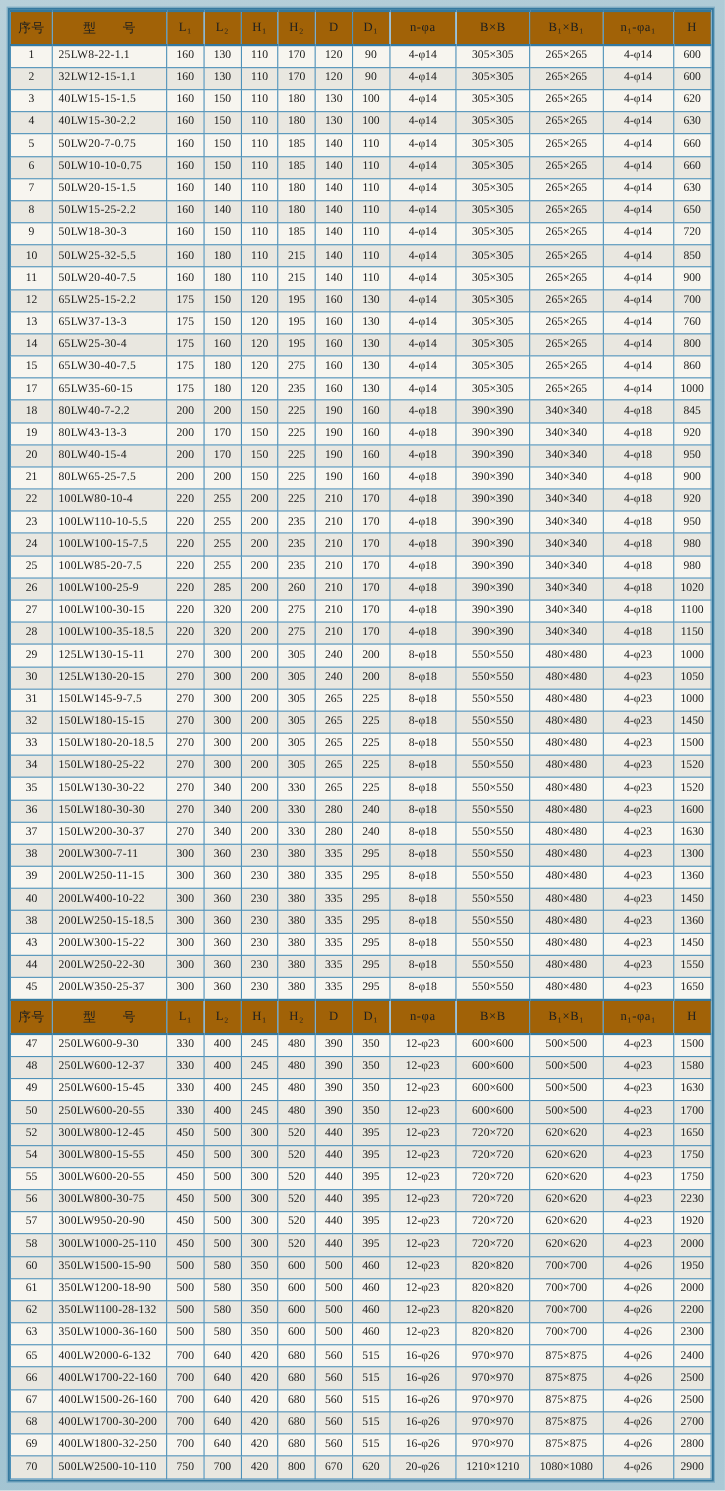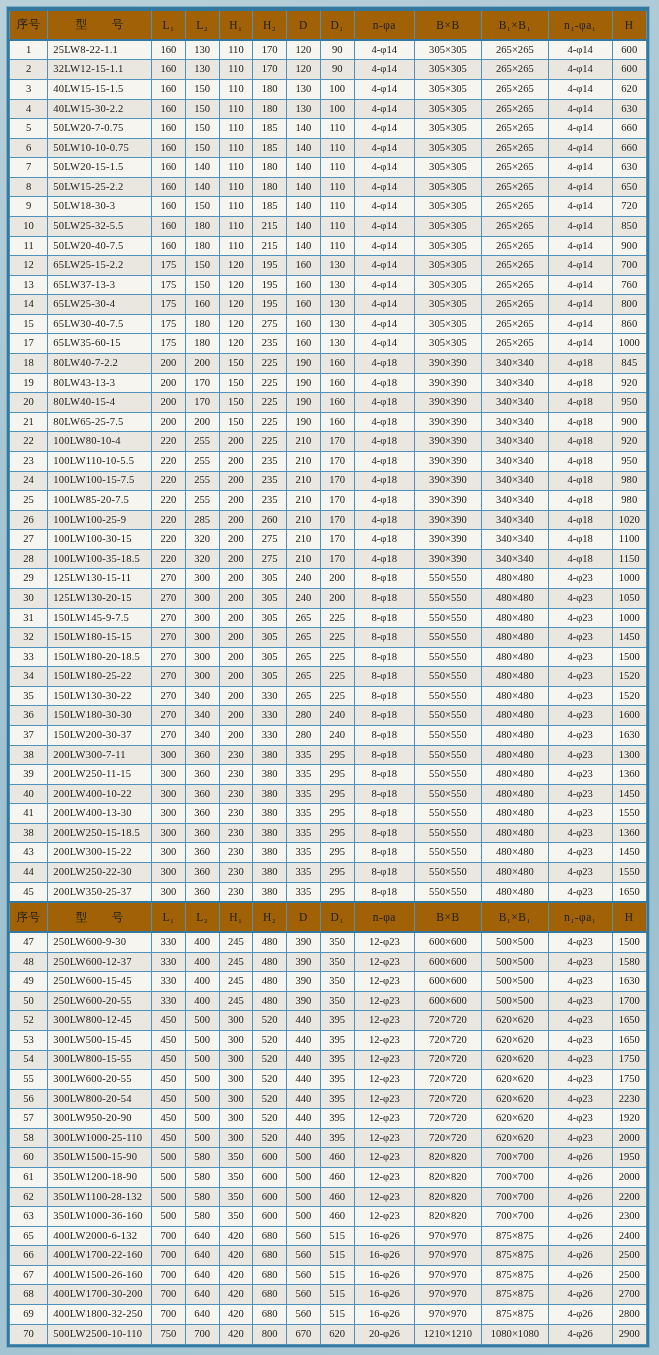--- a/index.html
+++ b/index.html
@@ -674,35 +674,20 @@
           <td>230</td>
           <td>380</td>
           <td>335</td>
           <td>295</td>
           <td>8-φ18</td>
           <td>550×550</td>
           <td>480×480</td>
           <td>4-φ23</td>
           <td>1450</td>
         </tr>
-        <tr class="data-row odd">
-          <td class="seq-cell">41</td>
-          <td class="model-cell">200LW400-13-30</td>
-          <td>300</td>
-          <td>360</td>
-          <td>230</td>
-          <td>380</td>
-          <td>335</td>
-          <td>295</td>
-          <td>8-φ18</td>
-          <td>550×550</td>
-          <td>480×480</td>
-          <td>4-φ23</td>
-          <td>1550</td>
-        </tr>
         <tr class="data-row even">
           <td class="seq-cell">38</td>
           <td class="model-cell">200LW250-15-18.5</td>
           <td>300</td>
           <td>360</td>
           <td>230</td>
           <td>380</td>
           <td>335</td>
           <td>295</td>
           <td>8-φ18</td>
@@ -839,68 +824,53 @@
           <td>300</td>
           <td>520</td>
           <td>440</td>
           <td>395</td>
           <td>12-φ23</td>
           <td>720×720</td>
           <td>620×620</td>
           <td>4-φ23</td>
           <td>1650</td>
         </tr>
-        <tr class="data-row odd">
-          <td class="seq-cell">53</td>
-          <td class="model-cell">300LW500-15-45</td>
+        <tr class="data-row even">
+          <td class="seq-cell">54</td>
+          <td class="model-cell">300LW800-15-55</td>
           <td>450</td>
           <td>500</td>
           <td>300</td>
           <td>520</td>
           <td>440</td>
           <td>395</td>
           <td>12-φ23</td>
           <td>720×720</td>
           <td>620×620</td>
           <td>4-φ23</td>
-          <td>1650</td>
-        </tr>
-        <tr class="data-row even">
-          <td class="seq-cell">54</td>
-          <td class="model-cell">300LW800-15-55</td>
+          <td>1750</td>
+        </tr>
+        <tr class="data-row odd">
+          <td class="seq-cell">55</td>
+          <td class="model-cell">300LW600-20-55</td>
           <td>450</td>
           <td>500</td>
           <td>300</td>
           <td>520</td>
           <td>440</td>
           <td>395</td>
           <td>12-φ23</td>
           <td>720×720</td>
           <td>620×620</td>
           <td>4-φ23</td>
           <td>1750</td>
         </tr>
-        <tr class="data-row odd">
-          <td class="seq-cell">55</td>
-          <td class="model-cell">300LW600-20-55</td>
-          <td>450</td>
-          <td>500</td>
-          <td>300</td>
-          <td>520</td>
-          <td>440</td>
-          <td>395</td>
-          <td>12-φ23</td>
-          <td>720×720</td>
-          <td>620×620</td>
-          <td>4-φ23</td>
-          <td>1750</td>
-        </tr>
         <tr class="data-row even">
           <td class="seq-cell">56</td>
-          <td class="model-cell">300LW800-20-54</td>
+          <td class="model-cell">300LW800-30-75</td>
           <td>450</td>
           <td>500</td>
           <td>300</td>
           <td>520</td>
           <td>440</td>
           <td>395</td>
           <td>12-φ23</td>
           <td>720×720</td>
           <td>620×620</td>
           <td>4-φ23</td>

